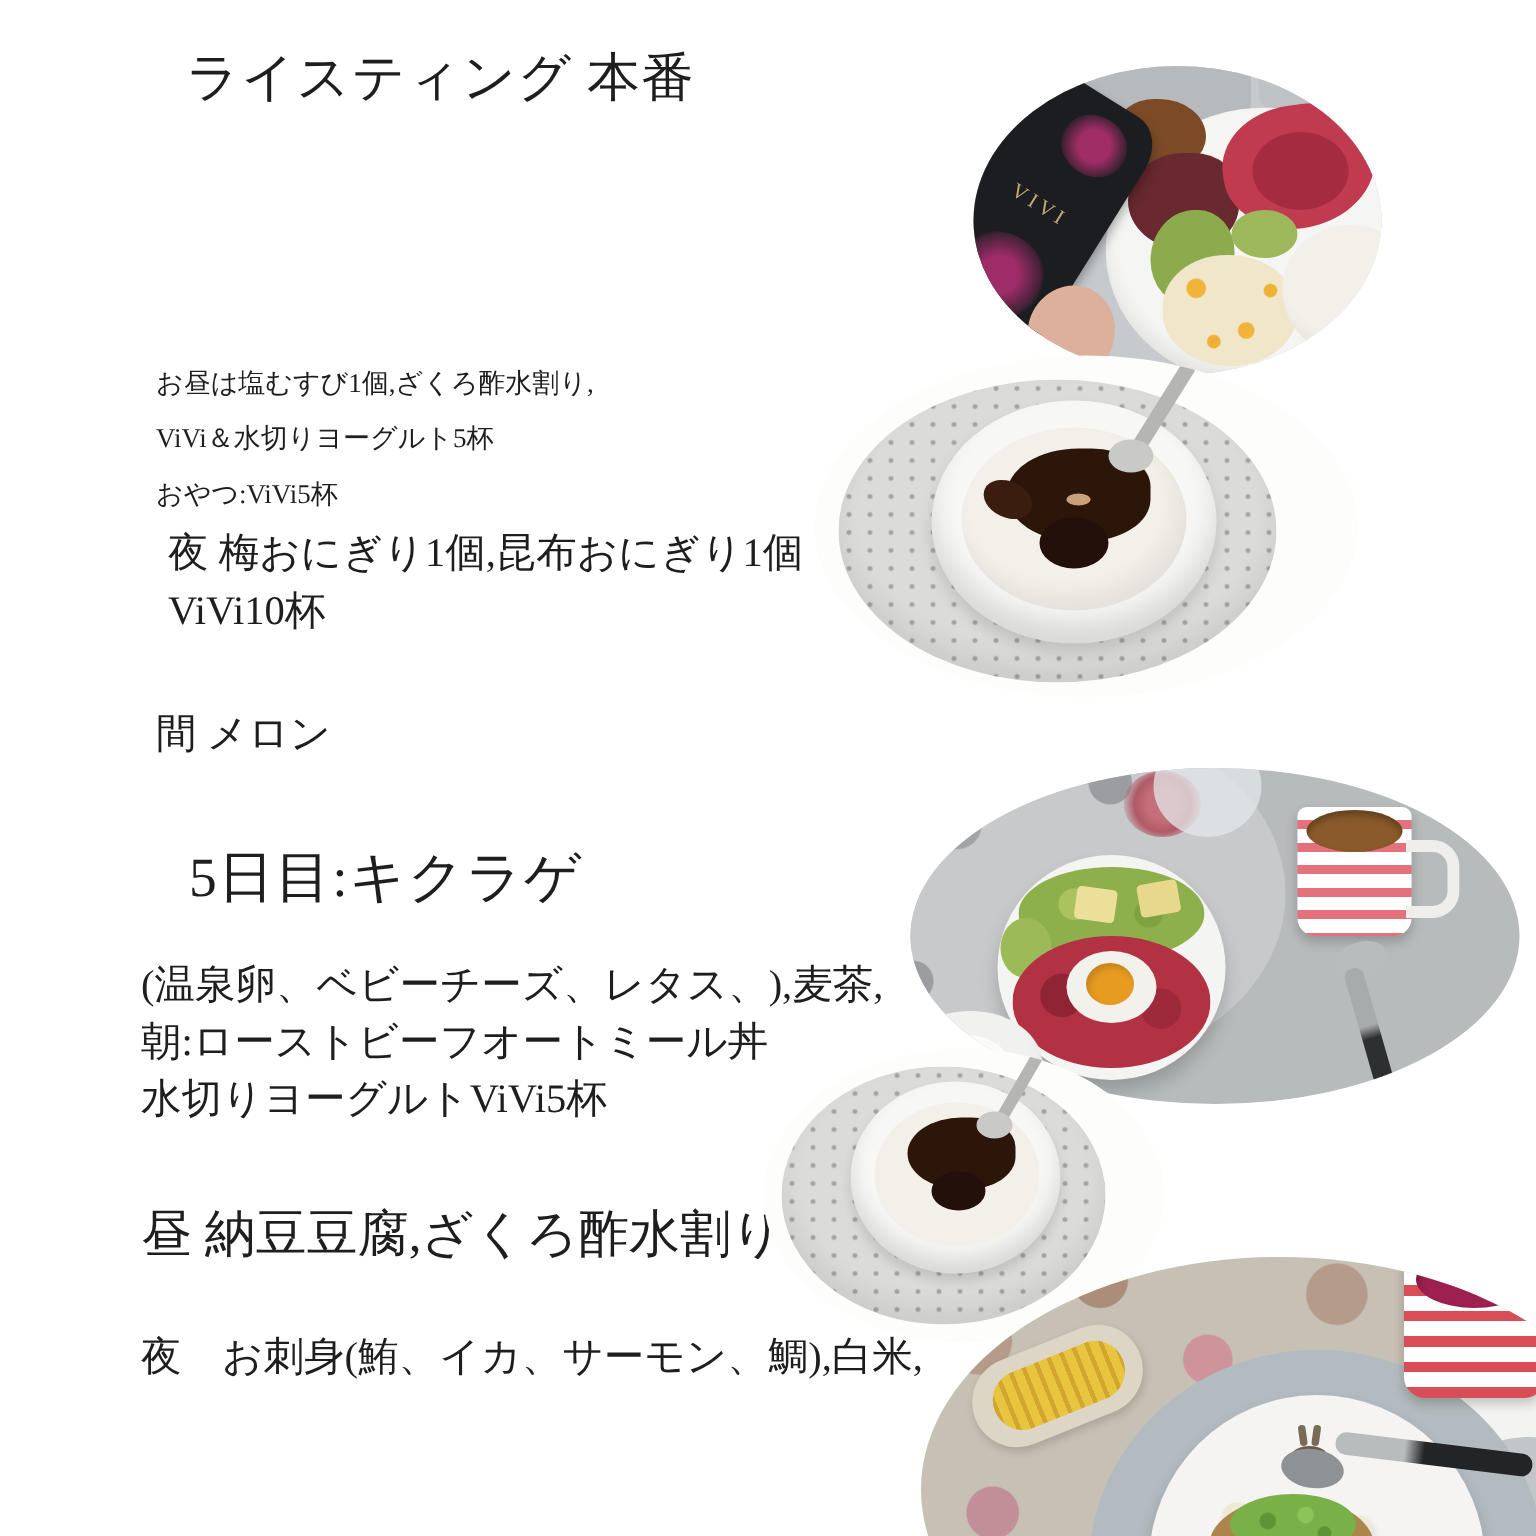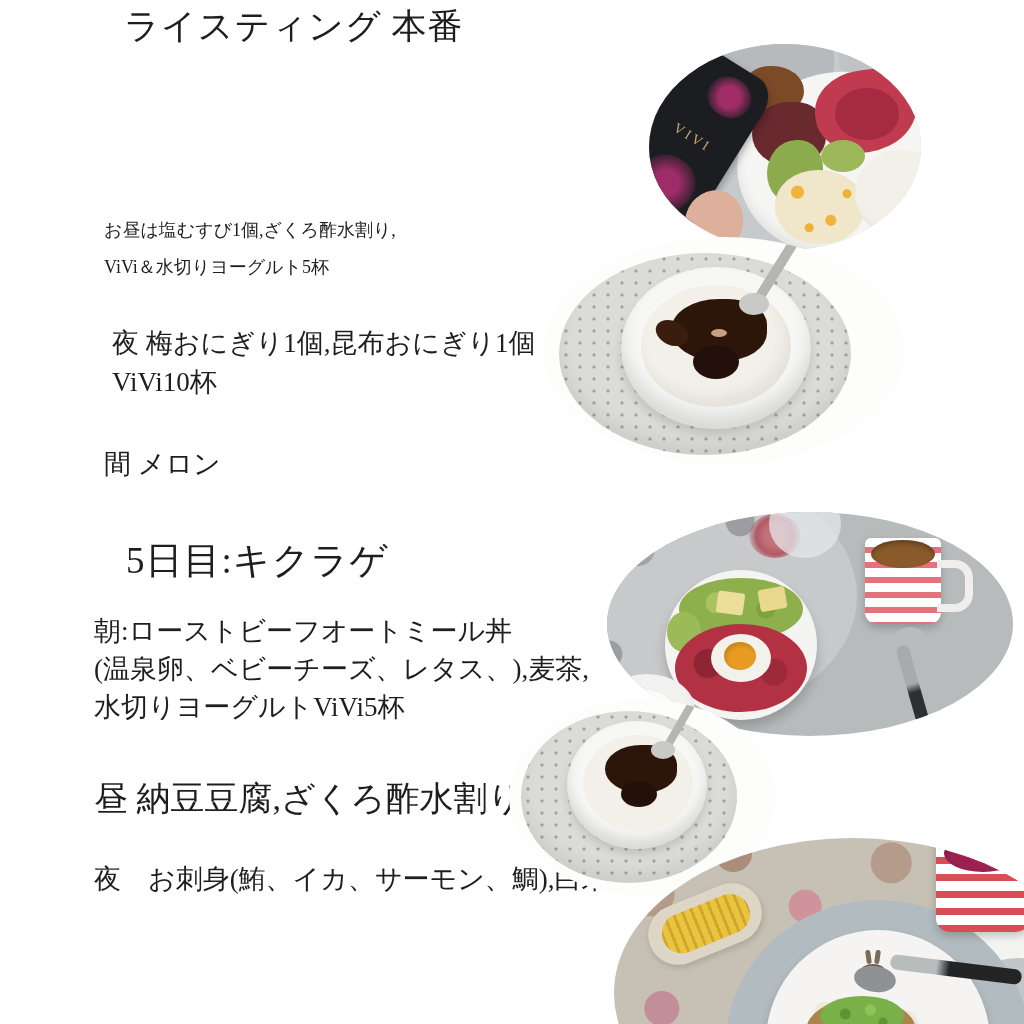--- a/index.html
+++ b/index.html
@@ -1,18 +1,18 @@
 <!DOCTYPE html>
 <html><head>
 <meta charset="utf-8">
 <style>
   html,body{margin:0;padding:0;background:#ffffff;}
   #page{position:relative;width:1024px;height:1024px;background:#ffffff;overflow:hidden;
         font-family:"Liberation Serif","DejaVu Serif",serif;color:#1e1e20;}
-  .t{position:absolute;}
+  .t{position:absolute;margin-top:25px;}
   .ln{white-space:pre;}
   .title1{left:124px;top:4px;font-size:35px;line-height:46px;letter-spacing:1px;}
   .title2{left:126px;top:536px;font-size:37px;line-height:50px;letter-spacing:1px;}
   .p1{left:99px;top:82px;font-size:27px;line-height:43px;}
   .p2{left:104px;top:212px;font-size:18px;line-height:37px;}
   .p3{left:112px;top:324px;font-size:27px;line-height:39px;}
   .psnack{left:104px;top:446px;font-size:27px;line-height:36px;}
   .p4{left:94px;top:612px;font-size:27px;line-height:38px;}
   .p5{left:94px;top:781px;font-size:34px;line-height:36px;}
   .p6{left:94px;top:858px;font-size:27px;line-height:42px;}
@@ -155,34 +155,35 @@
 </head>
 <body>
 
 <div id="page">
 
   <div class="t title1 ln">ライスティング 本番</div>
 
   <div class="t p2">
     <div class="ln">お昼は塩むすび1個,ざくろ酢水割り,</div>
     <div class="ln">ViVi＆水切りヨーグルト5杯</div>
+    <div class="ln">おやつ:ViVi5杯</div>
   </div>
   <div class="t p3">
     <div class="ln">夜 梅おにぎり1個,昆布おにぎり1個</div>
     <div class="ln">ViVi10杯</div>
   </div>
   <div class="t psnack">
     <div class="ln">間 メロン</div>
   </div>
 
   <div class="t title2 ln">5日目:キクラゲ</div>
 
   <div class="t p4">
+    <div class="ln">(温泉卵、ベビーチーズ、レタス、),麦茶,</div>
     <div class="ln">朝:ローストビーフオートミール丼</div>
-    <div class="ln">(温泉卵、ベビーチーズ、レタス、),麦茶,</div>
     <div class="ln">水切りヨーグルトViVi5杯</div>
   </div>
   <div class="t p5">
     <div class="ln">昼 納豆豆腐,ざくろ酢水割り</div>
   </div>
   <div class="t p6">
     <div class="ln">夜　お刺身(鮪、イカ、サーモン、鯛),白米,</div>
   </div>
 
   <div id="photo1" class="photo">

